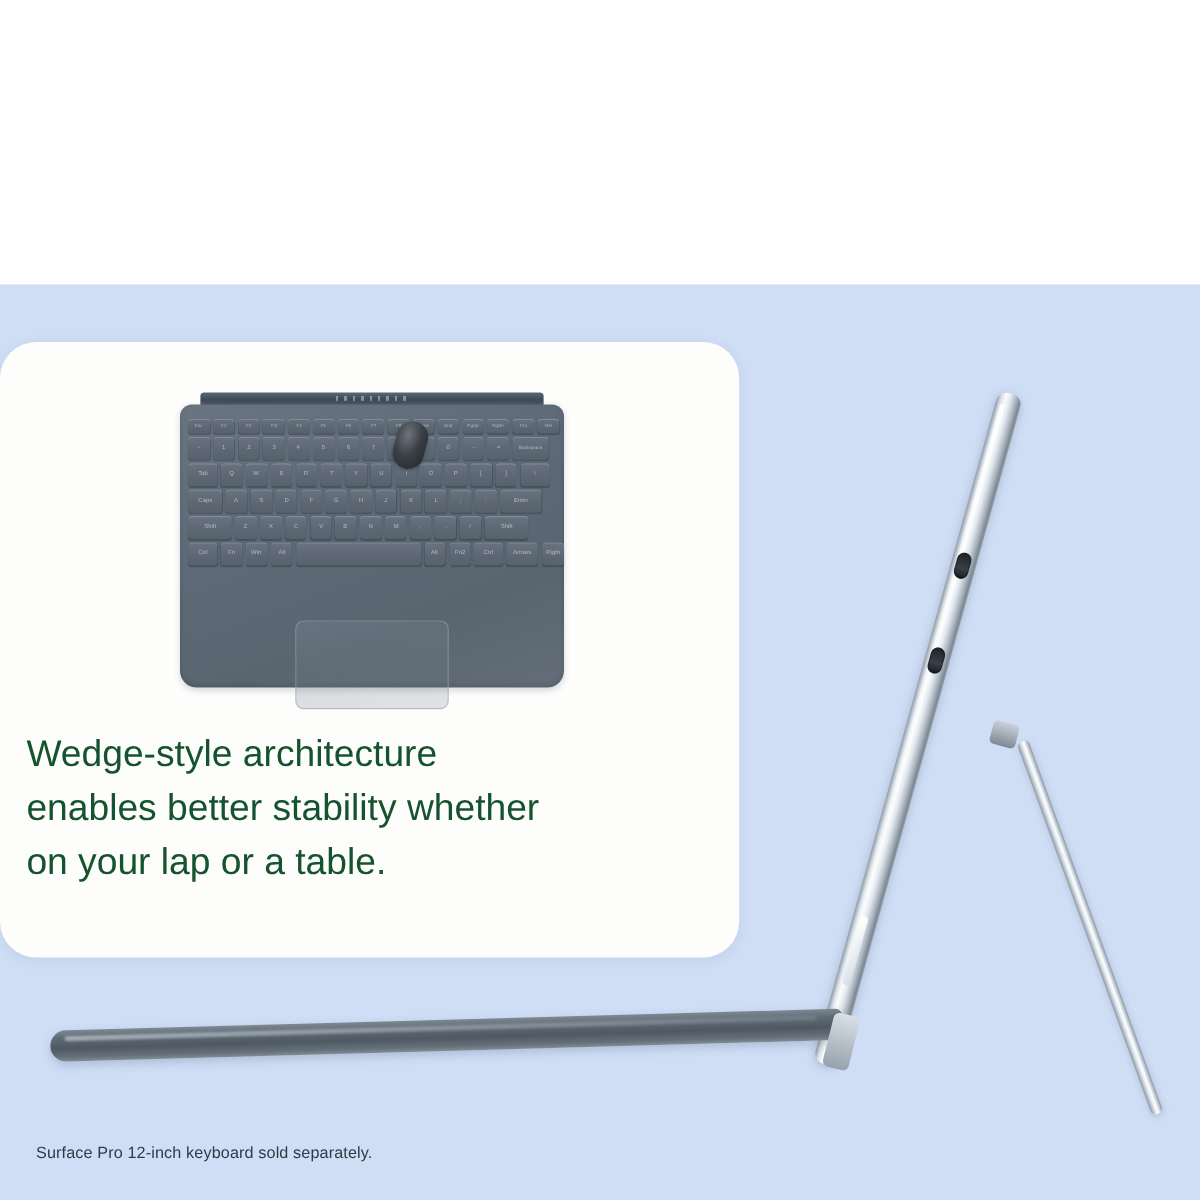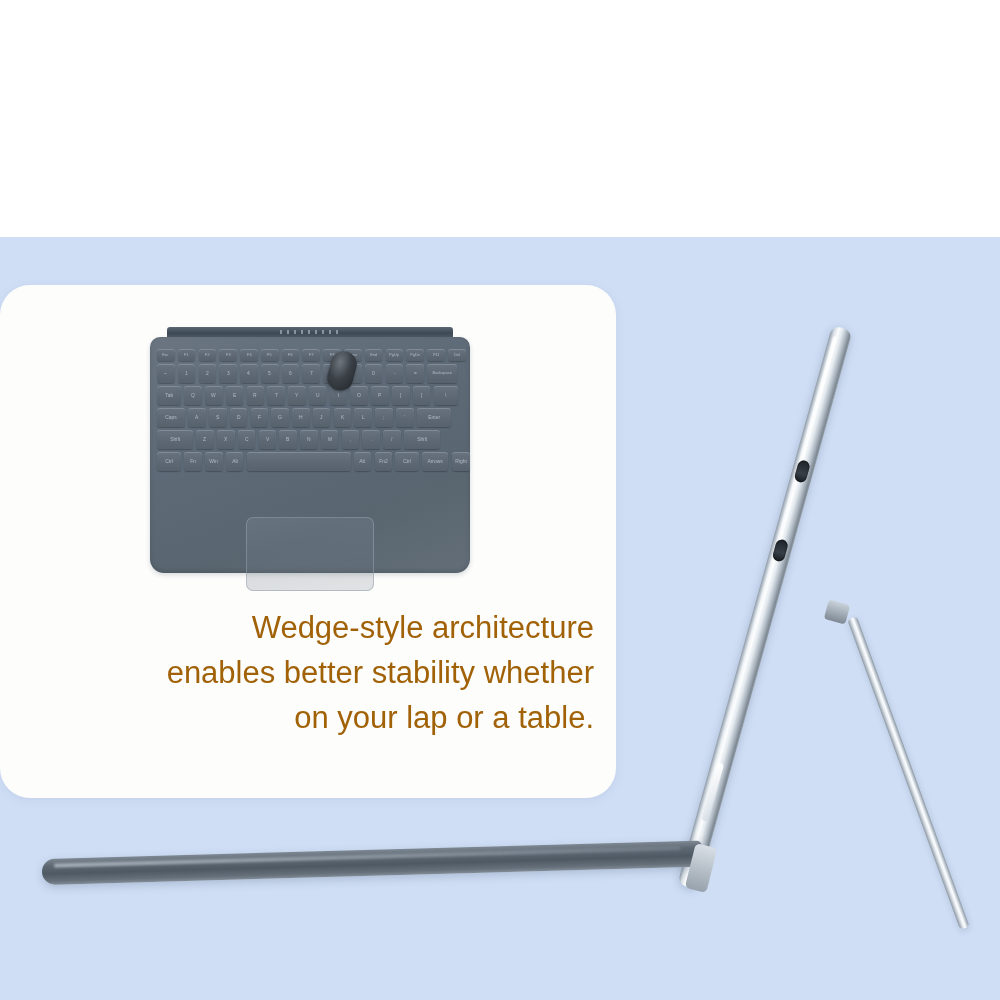--- a/index.html
+++ b/index.html
@@ -51,24 +51,24 @@
     background:#FDFDFC;
     border-radius:30px;
     box-shadow:0 2px 10px rgba(90,110,150,0.10);
     overflow:hidden;
   }
 
   .card-caption {
     position:absolute;
     left:22px; top:320px;
     width:572px;
-    text-align:right;
+    text-align:left;
     font-size:31px;
     line-height:45px;
-    color:#a16207;
+    color:#14532d;
     font-weight:400;
     white-space:pre-line;
   }
 
   
   .kb-topview {
     position:absolute;
     left:145px; top:42px;
     width:330px; height:250px;
   }
@@ -528,14 +528,15 @@
     </div>
     <div class="pen-nub" style="top:114px; left:329px; position:absolute;"></div>
 
     <div class="kb-edge" style="top:622px;">
       <div class="kb-edge-body">
         <div class="kb-edge-highlight"></div>
       </div>
     </div>
     <div class="kb-connector" style="top:608px;"></div>
 
+    <div class="footnote" style="top:715px;">Surface Pro 12-inch keyboard sold separately.</div>
   </div>
 </div>
 
 </body></html>

